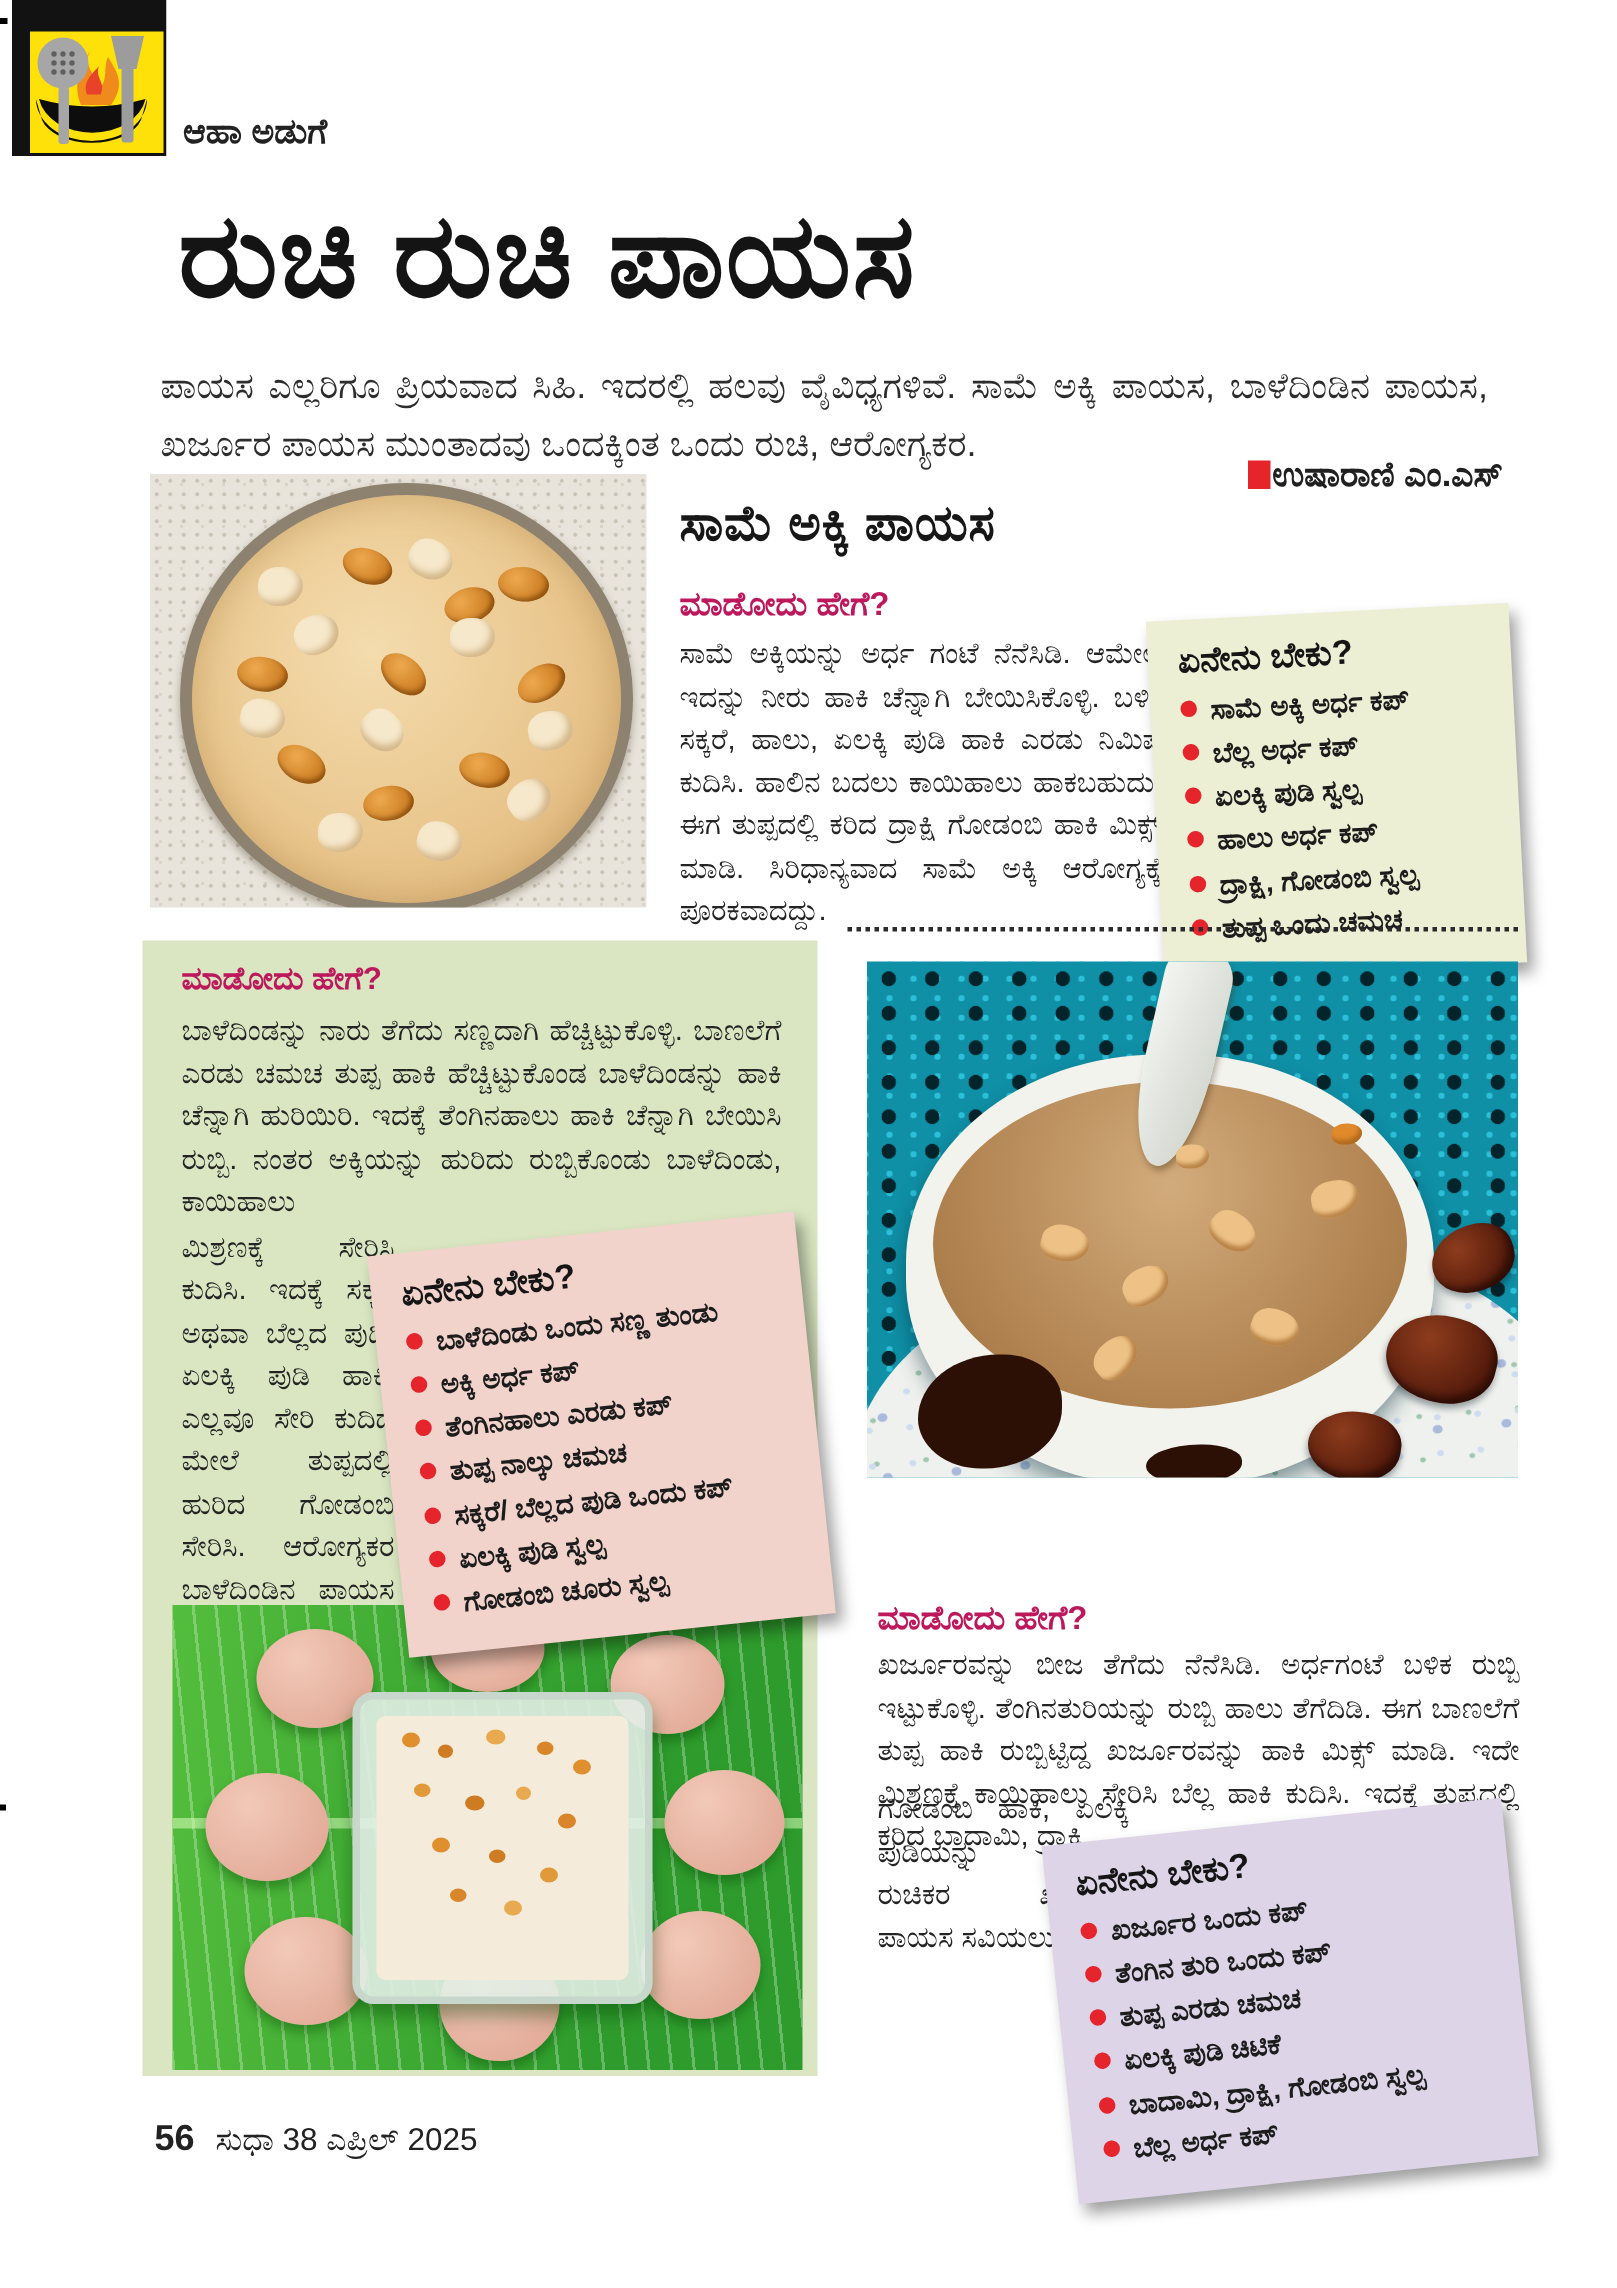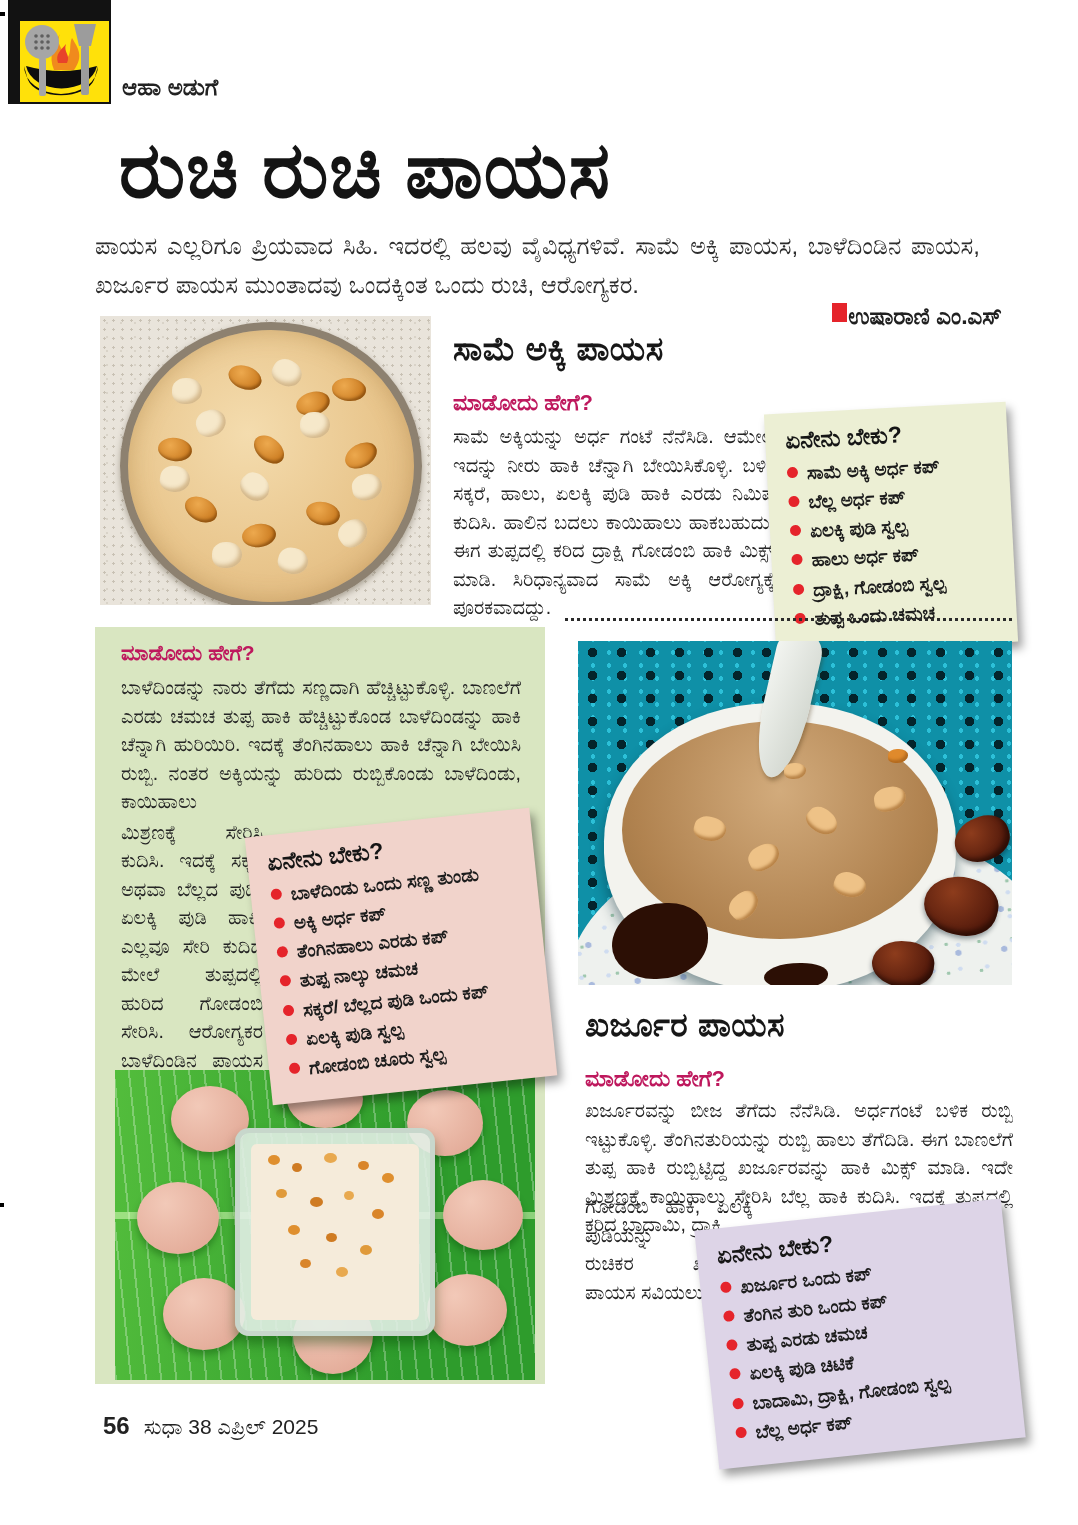--- a/index.html
+++ b/index.html
@@ -11,21 +11,21 @@
   .regmark{position:absolute;left:0;background:#000;}
 
   
   .logo-box{left:8px;top:0;width:103px;height:104px;}
   .kicker{left:122px;top:74px;font-size:23px;font-weight:bold;color:#222;}
   .page-title{left:103px;top:112px;width:880px;font-size:78px;font-weight:bold;color:#141414;
               letter-spacing:1px;line-height:1.1;white-space:nowrap;}
   .intro{left:95px;top:226px;width:885px;font-size:24px;line-height:39px;color:#2d2d2d;
          font-weight:500;text-align:justify;}
   .byline{right:76px;top:303px;font-size:23px;font-weight:bold;color:#202020;
-          display:flex;align-items:flex-start;gap:1px;}
+          display:flex;align-items:center;gap:1px;}
   .byline-sq{width:15px;height:19px;background:#e5242b;display:inline-block;}
 
   
   .sec-head{font-size:33px;font-weight:bold;color:#171717;letter-spacing:.5px;}
   .sub-head{font-size:22px;font-weight:bold;color:#be185d;}
   .body-txt{font-size:19.5px;line-height:28.5px;color:#242424;text-align:justify;}
 
   
   .ing-box{position:absolute;box-shadow:4px 7px 10px rgba(0,0,0,.38);padding:14px 18px 16px 20px;}
   .ing-box h3{margin:0 0 8px 0;font-size:23px;font-weight:bold;color:#151515;}
@@ -128,21 +128,21 @@
           <circle cx="34" cy="48" r="1.8"></circle>
           <circle cx="40" cy="48" r="1.8"></circle>
       </g>
       <rect x="31" y="58" width="7" height="38" rx="2" fill="#a6a6a6"></rect>
       <path d="M66 24 h22 l-5 22 h-12 Z" fill="#9c9c9c"></path>
       <rect x="73" y="45" width="8" height="50" rx="2" fill="#9c9c9c"></rect>
     </svg>
   </div>
   <div class="abs kicker">ಆಹಾ ಅಡುಗೆ</div>
   <h1 class="abs page-title" style="margin:16px;">ರುಚಿ ರುಚಿ ಪಾಯಸ</h1>
-  <p class="abs intro" style="margin:0;">ಪಾಯಸ ಎಲ್ಲರಿಗೂ ಪ್ರಿಯವಾದ ಸಿಹಿ. ಇದರಲ್ಲಿ ಹಲವು ವೈವಿಧ್ಯಗಳಿವೆ. ಸಾಮೆ ಅಕ್ಕಿ ಪಾಯಸ, ಬಾಳೆದಿಂಡಿನ ಪಾಯಸ, ಖರ್ಜೂರ ಪಾಯಸ ಮುಂತಾದವು ಒಂದಕ್ಕಿಂತ ಒಂದು ರುಚಿ, ಆರೋಗ್ಯಕರ.</p>
+  <p class="abs intro" style="margin:12px;">ಪಾಯಸ ಎಲ್ಲರಿಗೂ ಪ್ರಿಯವಾದ ಸಿಹಿ. ಇದರಲ್ಲಿ ಹಲವು ವೈವಿಧ್ಯಗಳಿವೆ. ಸಾಮೆ ಅಕ್ಕಿ ಪಾಯಸ, ಬಾಳೆದಿಂಡಿನ ಪಾಯಸ, ಖರ್ಜೂರ ಪಾಯಸ ಮುಂತಾದವು ಒಂದಕ್ಕಿಂತ ಒಂದು ರುಚಿ, ಆರೋಗ್ಯಕರ.</p>
   <div class="abs byline">
     <span class="byline-sq"></span>
     <span>ಉಷಾರಾಣಿ ಎಂ.ಎಸ್</span>
   </div>
 
   <div class="abs photo1">
     <div class="bowl1"></div>
     <div class="raisin" style="left:128px;top:50px;transform:rotate(20deg);"></div>
     <div class="raisin" style="left:196px;top:76px;transform:rotate(-15deg);"></div>
     <div class="raisin" style="left:58px;top:122px;transform:rotate(8deg);"></div>
@@ -283,21 +283,20 @@
     <div class="cashew2" style="left:150px;top:252px;transform:rotate(-40deg);"></div>
     <div class="cashew2" style="left:310px;top:108px;width:20px;height:14px;background:#e08a2c;"></div>
     <div class="cashew2" style="left:206px;top:122px;width:22px;height:16px;"></div>
     <div class="date2" style="left:346px;top:236px;width:74px;height:58px;transform:rotate(14deg);"></div>
     <div class="date2" style="left:376px;top:176px;width:56px;height:44px;transform:rotate(-18deg);"></div>
     <div class="date2" style="left:294px;top:300px;width:62px;height:46px;transform:rotate(8deg);"></div>
     <div class="blob2" style="left:34px;top:262px;width:96px;height:76px;"></div>
     <div class="blob2" style="left:186px;top:322px;width:64px;height:26px;"></div>
   </div>
 
-  <h2 class="abs sec-head" style="left:585px;top:1006px;margin:0;">ಖರ್ಜೂರ ಪಾಯಸ</h2>
   <h3 class="abs sub-head" style="left:585px;top:1066px;margin:0;">ಮಾಡೋದು ಹೇಗೆ?</h3>
   <p class="abs body-txt" style="left:585px;top:1096px;width:428px;margin:0;">ಖರ್ಜೂರವನ್ನು ಬೀಜ ತೆಗೆದು ನೆನೆಸಿಡಿ. ಅರ್ಧಗಂಟೆ ಬಳಿಕ ರುಬ್ಬಿ ಇಟ್ಟುಕೊಳ್ಳಿ. ತೆಂಗಿನತುರಿಯನ್ನು ರುಬ್ಬಿ ಹಾಲು ತೆಗೆದಿಡಿ. ಈಗ ಬಾಣಲೆಗೆ ತುಪ್ಪ ಹಾಕಿ ರುಬ್ಬಿಟ್ಟಿದ್ದ ಖರ್ಜೂರವನ್ನು ಹಾಕಿ ಮಿಕ್ಸ್ ಮಾಡಿ. ಇದೇ ಮಿಶ್ರಣಕ್ಕೆ ಕಾಯಿಹಾಲು ಸೇರಿಸಿ ಬೆಲ್ಲ ಹಾಕಿ ಕುದಿಸಿ. ಇದಕ್ಕೆ ತುಪ್ಪದಲ್ಲಿ ಕರಿದ ಬಾದಾಮಿ, ದ್ರಾಕ್ಷಿ,</p>
   <p class="abs body-txt" style="left:585px;top:1192px;width:168px;margin:0;">ಗೋಡಂಬಿ ಹಾಕಿ, ಏಲಕ್ಕಿ ಪುಡಿಯನ್ನು ಸೇರಿಸಿ. ರುಚಿಕರ ಖರ್ಜೂರ ಪಾಯಸ ಸವಿಯಲು ಸಿದ್ಧ.</p>
 
   <div class="ing-box box-purple" style="left:706px;top:1214px;width:270px;">
     <h3>ಏನೇನು ಬೇಕು?</h3>
     <ul>
       <li>
           <span class="bullet"></span>
           <span>ಖರ್ಜೂರ ಒಂದು ಕಪ್</span>

